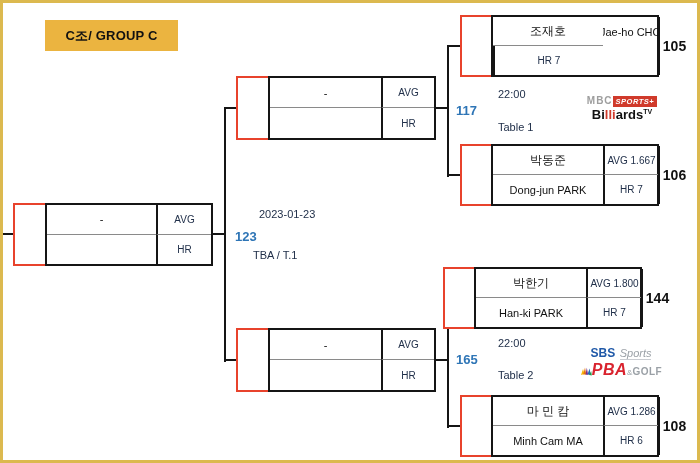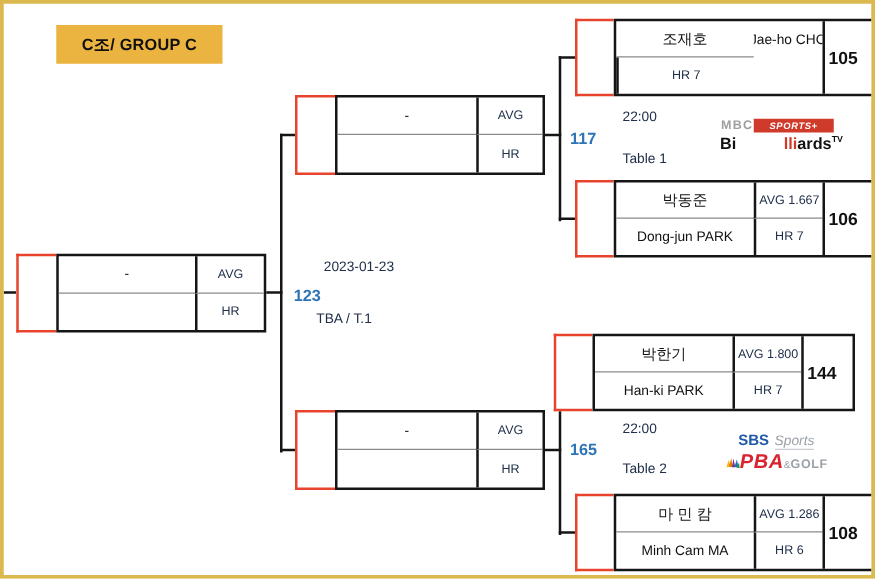--- a/index.html
+++ b/index.html
@@ -34,37 +34,37 @@
   .cell.kr { font-size:12px; }
   .cell.stat { border-left:2px solid #151515; font-size:10px; color:#21304a; }
   .cell.toprow { border-bottom:1px solid #8a8a8a; }
   .numcell {
     grid-column:3; grid-row:1 / span 2; border-left:2px solid #151515;
     display:flex; align-items:center; justify-content:center;
     font-size:14px; font-weight:bold; color:#111;
   }
   
   .pbox .redcell { width:31px; height:62px; }
-  .pbox .blackbox { width:210px; height:62px; grid-template-columns:110px 55px 31px; grid-template-rows:1fr 1fr; }
+  .pbox .blackbox { width:168px; height:62px; grid-template-columns:110px 55px 31px; grid-template-rows:1fr 1fr; }
   
   .sbox .redcell { width:32px; height:64px; }
   .sbox .blackbox { width:168px; height:64px; grid-template-columns:111px 53px; grid-template-rows:1fr 1fr; }
   
   .fbox .redcell { width:32px; height:63px; }
   .fbox .blackbox { width:168px; height:63px; grid-template-columns:109px 55px; grid-template-rows:1fr 1fr; }
   
   .flabel { position:absolute; text-align:left; white-space:nowrap; }
   .match-no { color:#2E75B6; font-weight:bold; font-size:13px; }
   .sched { color:#21304a; font-size:11px; }
   
   .logo { position:absolute; text-align:center; line-height:1.15; }
   .mbc-gray { color:#9E9E9E; font-weight:bold; font-size:10px; letter-spacing:1px; }
-  .mbc-red-badge { background:#D03A2B; color:#fff; font-weight:bold; font-style:italic; font-size:7.5px; padding:1px 13px; letter-spacing:0.5px; }
+  .mbc-red-badge { background:#D03A2B; color:#fff; font-weight:bold; font-style:italic; font-size:7.5px; padding:1px 3px; letter-spacing:0.5px; }
   .billiards { font-size:13px; font-weight:bold; color:#111; }
-  .billiards .red { color:#D03A2B;padding-left:38px; }
+  .billiards .red { color:#D03A2B; }
   .billiards sup { font-size:7px; font-weight:bold; }
   .sbs-blue { color:#2059A8; font-weight:bold; font-size:12px; }
   .sbs-sports { color:#9aa0a6; font-style:italic; font-size:11px; border-bottom:1px solid #c9ccd1; }
   .pba-red { color:#D9232E; font-weight:bold; font-style:italic; font-size:16px; letter-spacing:0.5px; }
   .amp-gray { color:#9aa0a6; font-size:8px; }
   .golf-gray { color:#9aa0a6; font-weight:bold; font-size:10px; letter-spacing:0.5px; }
   .peacock { vertical-align:-1px; }
 </style>
 </head>
 <body>

